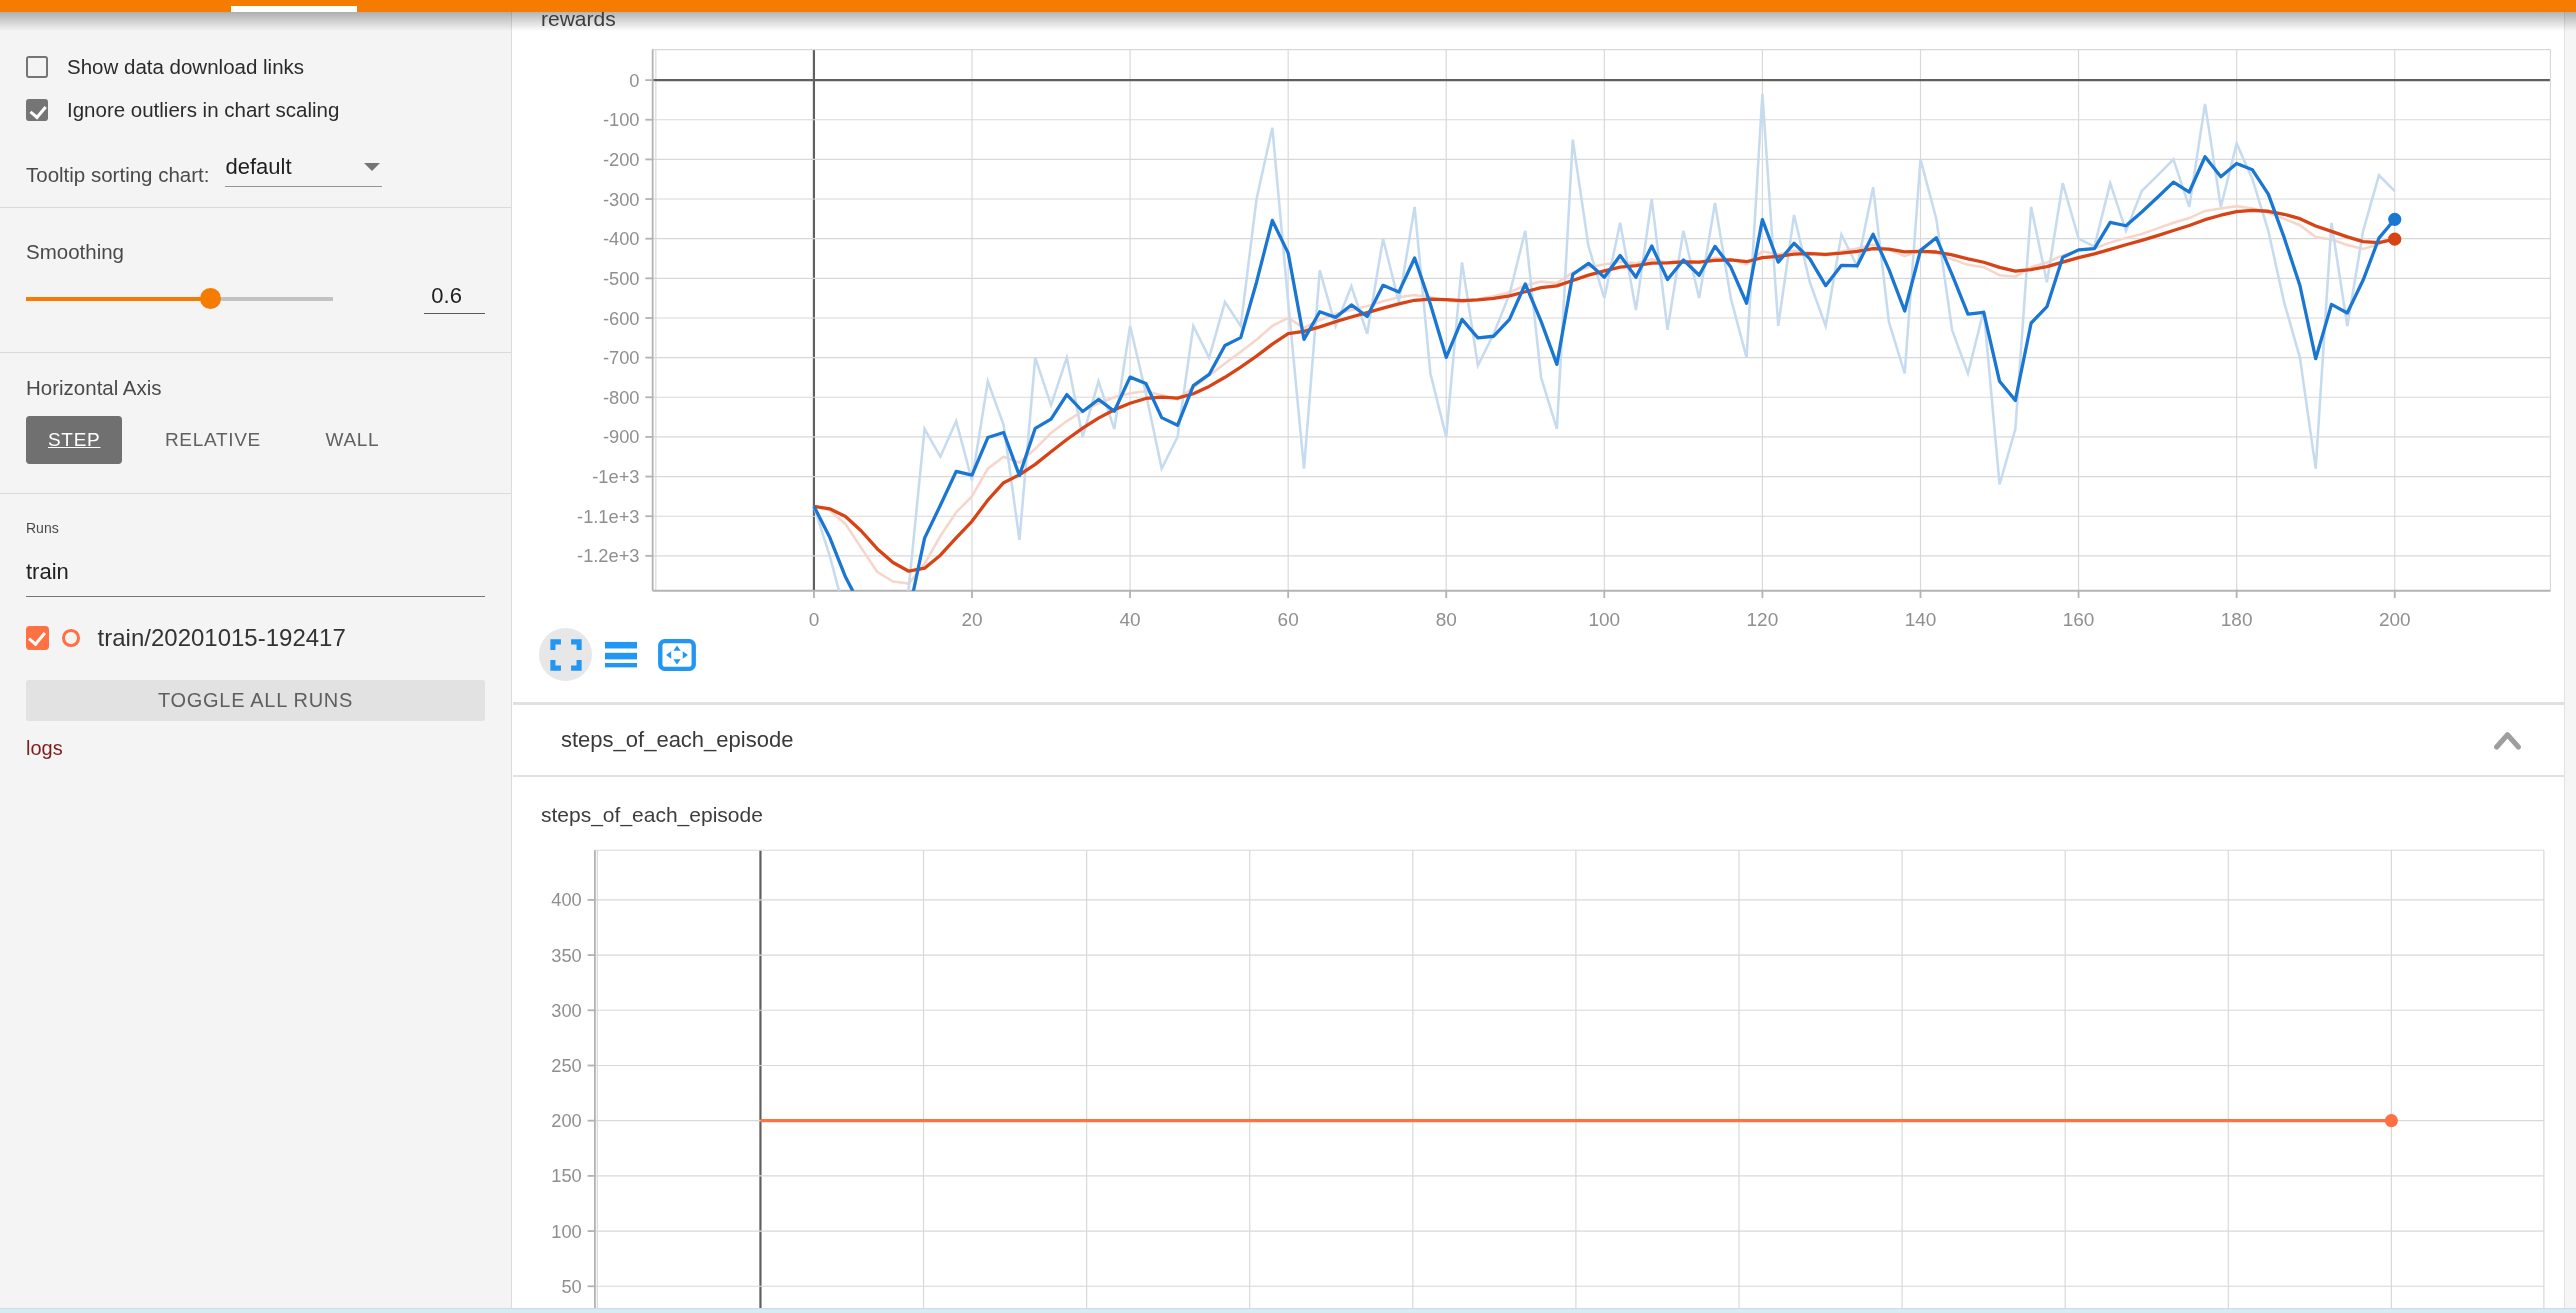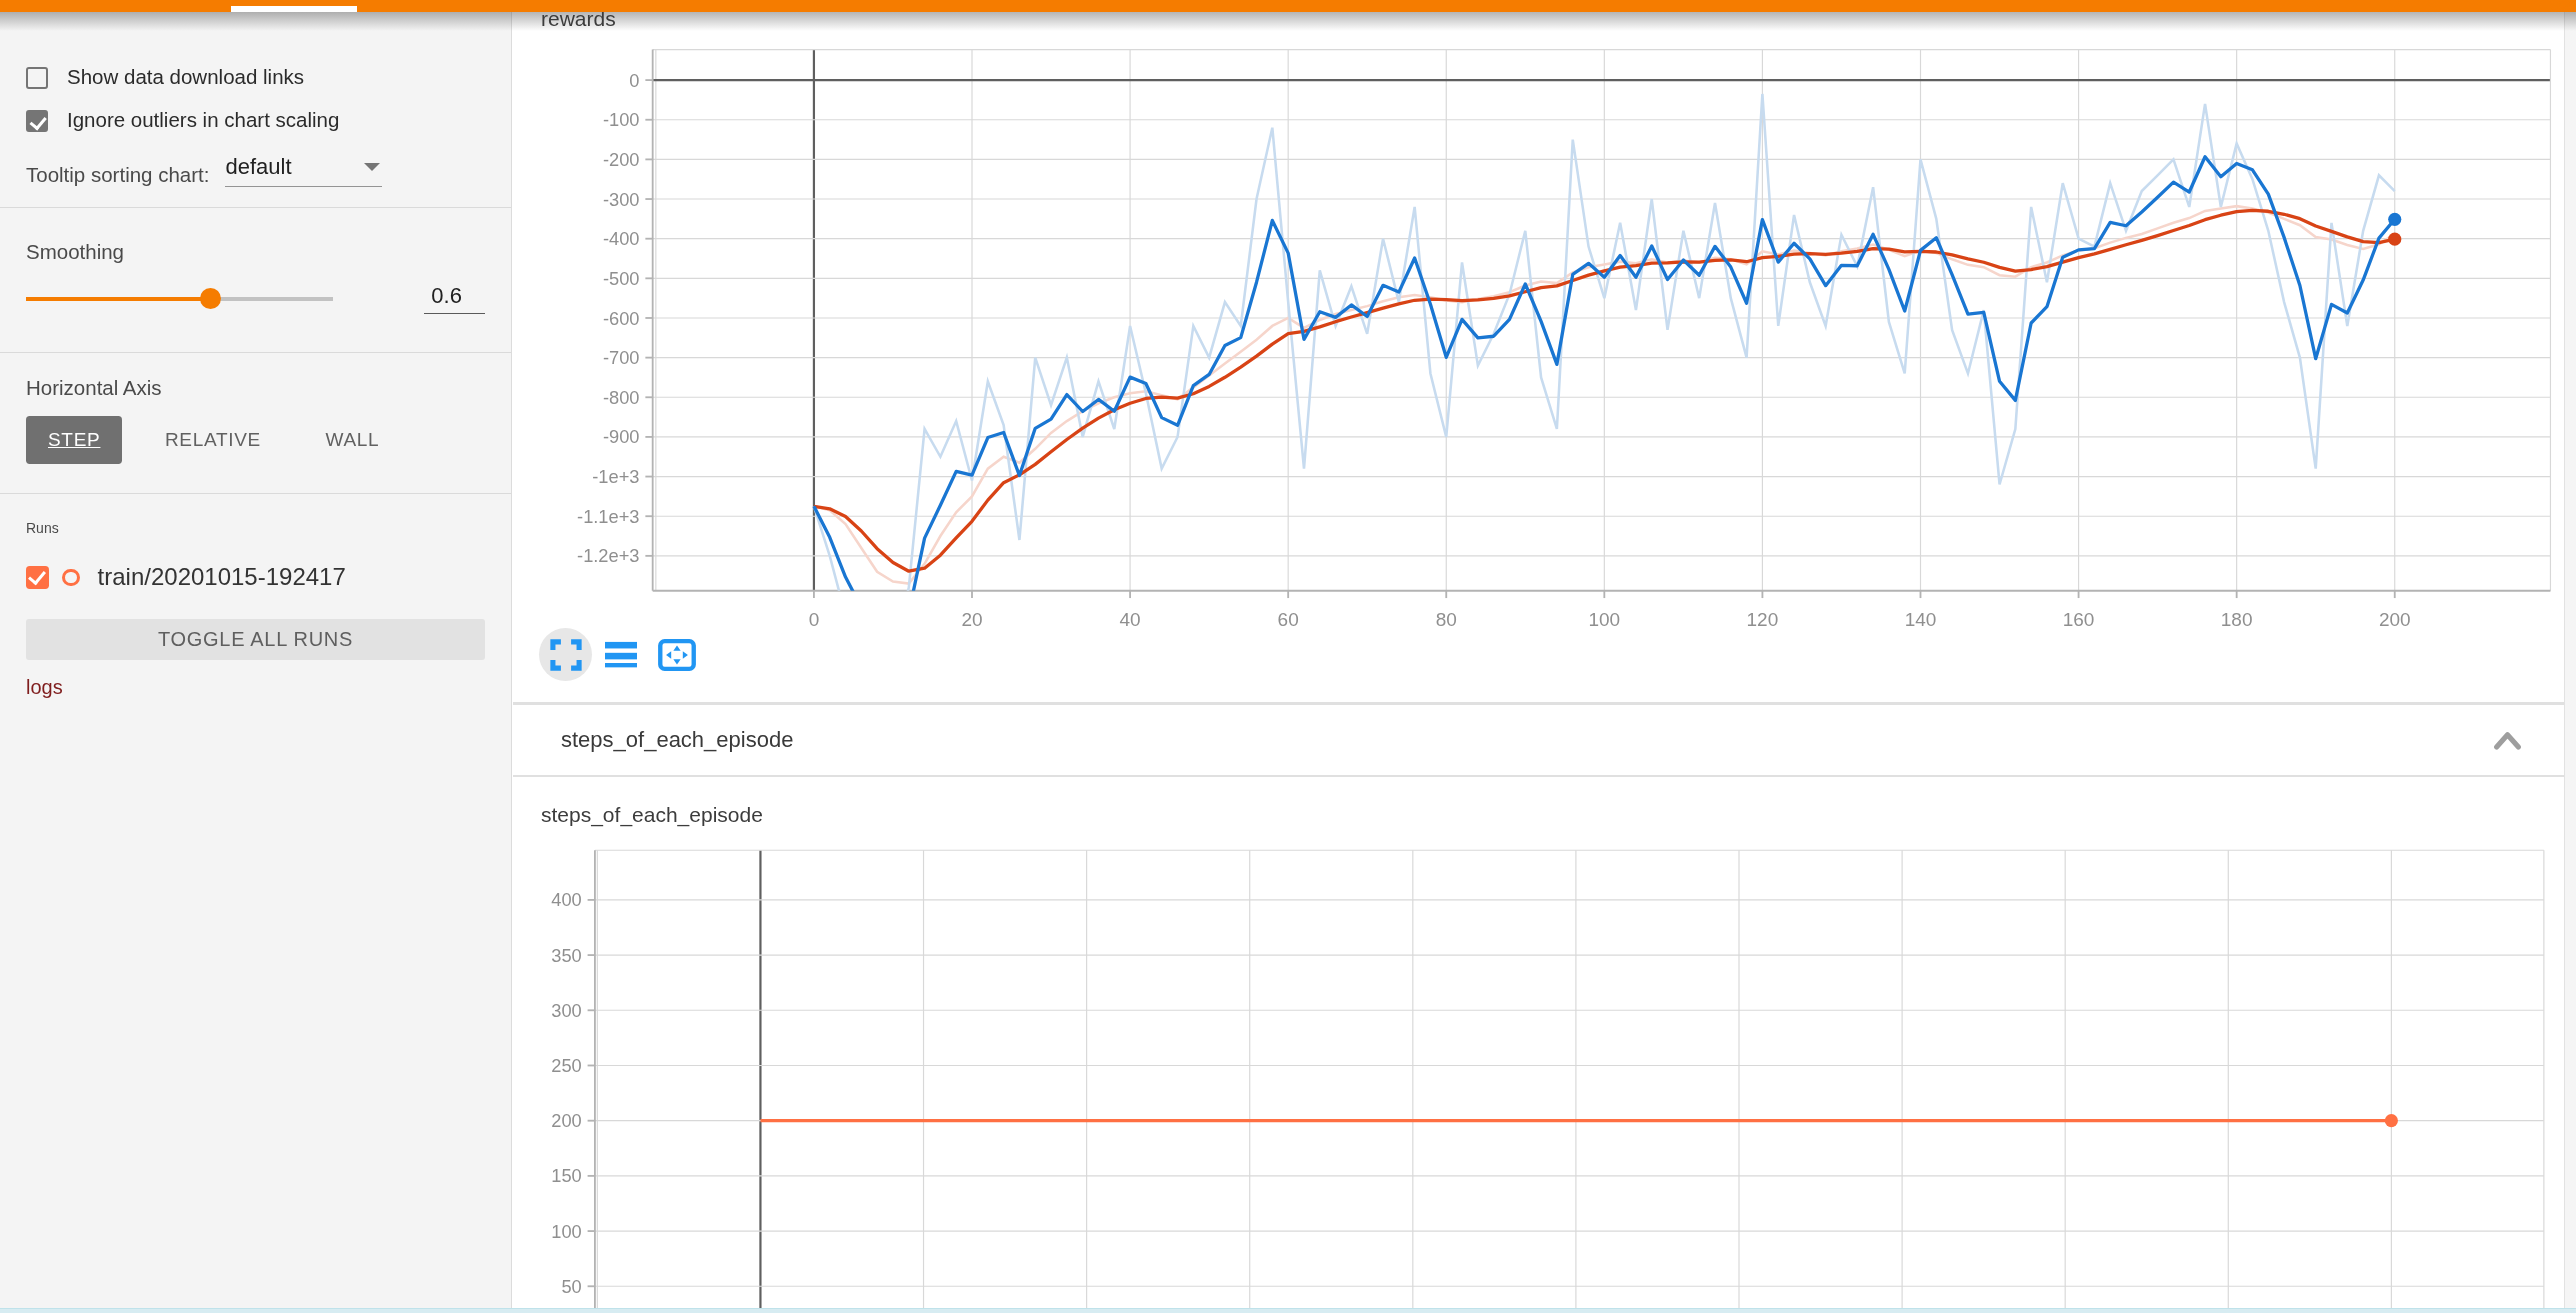--- a/index.html
+++ b/index.html
@@ -9,21 +9,21 @@
 
   
   #topbar { position:absolute; left:0; top:0; width:2576px; height:11.7px; background:#f57c00; z-index:40; }
   #tab-indicator { position:absolute; left:231px; bottom:0; width:126px; height:5.9px; background:#ffffff; }
   #topbar-shadow { position:absolute; left:0; top:11.7px; width:2576px; height:19px; z-index:39;
     background:linear-gradient(to bottom, rgba(60,60,60,.38), rgba(60,60,60,0)); pointer-events:none; }
 
   
   #sidebar { position:absolute; left:0; top:11.7px; width:512px; height:1302px;
     background:#f4f4f4; border-right:1.5px solid #dcdcdc; padding:34px 26px 0 26px; z-index:10; }
-  .check-row { display:flex; align-items:flex-end; height:43px; }
+  .check-row { display:flex; align-items:center; height:43px; }
   .box { width:22px; height:22px; border:2.2px solid #757575; border-radius:2.9px; background:transparent;
     position:relative; flex:0 0 auto; }
   .box.checked { background:#757575; border-color:#757575; }
   .box.checked::after { content:""; position:absolute; left:5.1px; top:2.2px; width:7.3px; height:12.4px;
     border:solid #fff; border-width:0 3.7px 3.7px 0; transform:rotate(40deg); }
   .check-label { margin-left:19px; font-size:20.5px; color:#2b2b2b; }
 
   .tooltip-row { margin-top:22px; display:flex; align-items:flex-end; }
   .side-label { font-size:20.5px; color:#4a4a4a; }
   .dropdown { margin-left:16px; width:157px; border-bottom:1.5px solid #949494; padding-bottom:5.9px;
@@ -142,20 +142,23 @@
     <div class="side-label haxis-label">Horizontal Axis</div>
     <div class="axis-buttons">
       <button class="axis-btn selected">STEP</button>
       <button class="axis-btn">RELATIVE</button>
       <button class="axis-btn">WALL</button>
     </div>
 
     <hr class="divider div-3">
 
     <div class="runs-heading">Runs</div>
+    <div class="runs-filter">
+      <span class="runs-filter-value">train</span>
+    </div>
 
     <div class="run-list">
       <div class="run-row">
         <span class="run-check" style="background: rgb(255, 112, 67);"></span>
         <span class="run-ring" style="border-color: rgb(255, 112, 67);"></span>
         <span class="run-label">train/20201015-192417</span>
       </div>
     </div>
 
     <button class="toggle-all">TOGGLE ALL RUNS</button>

